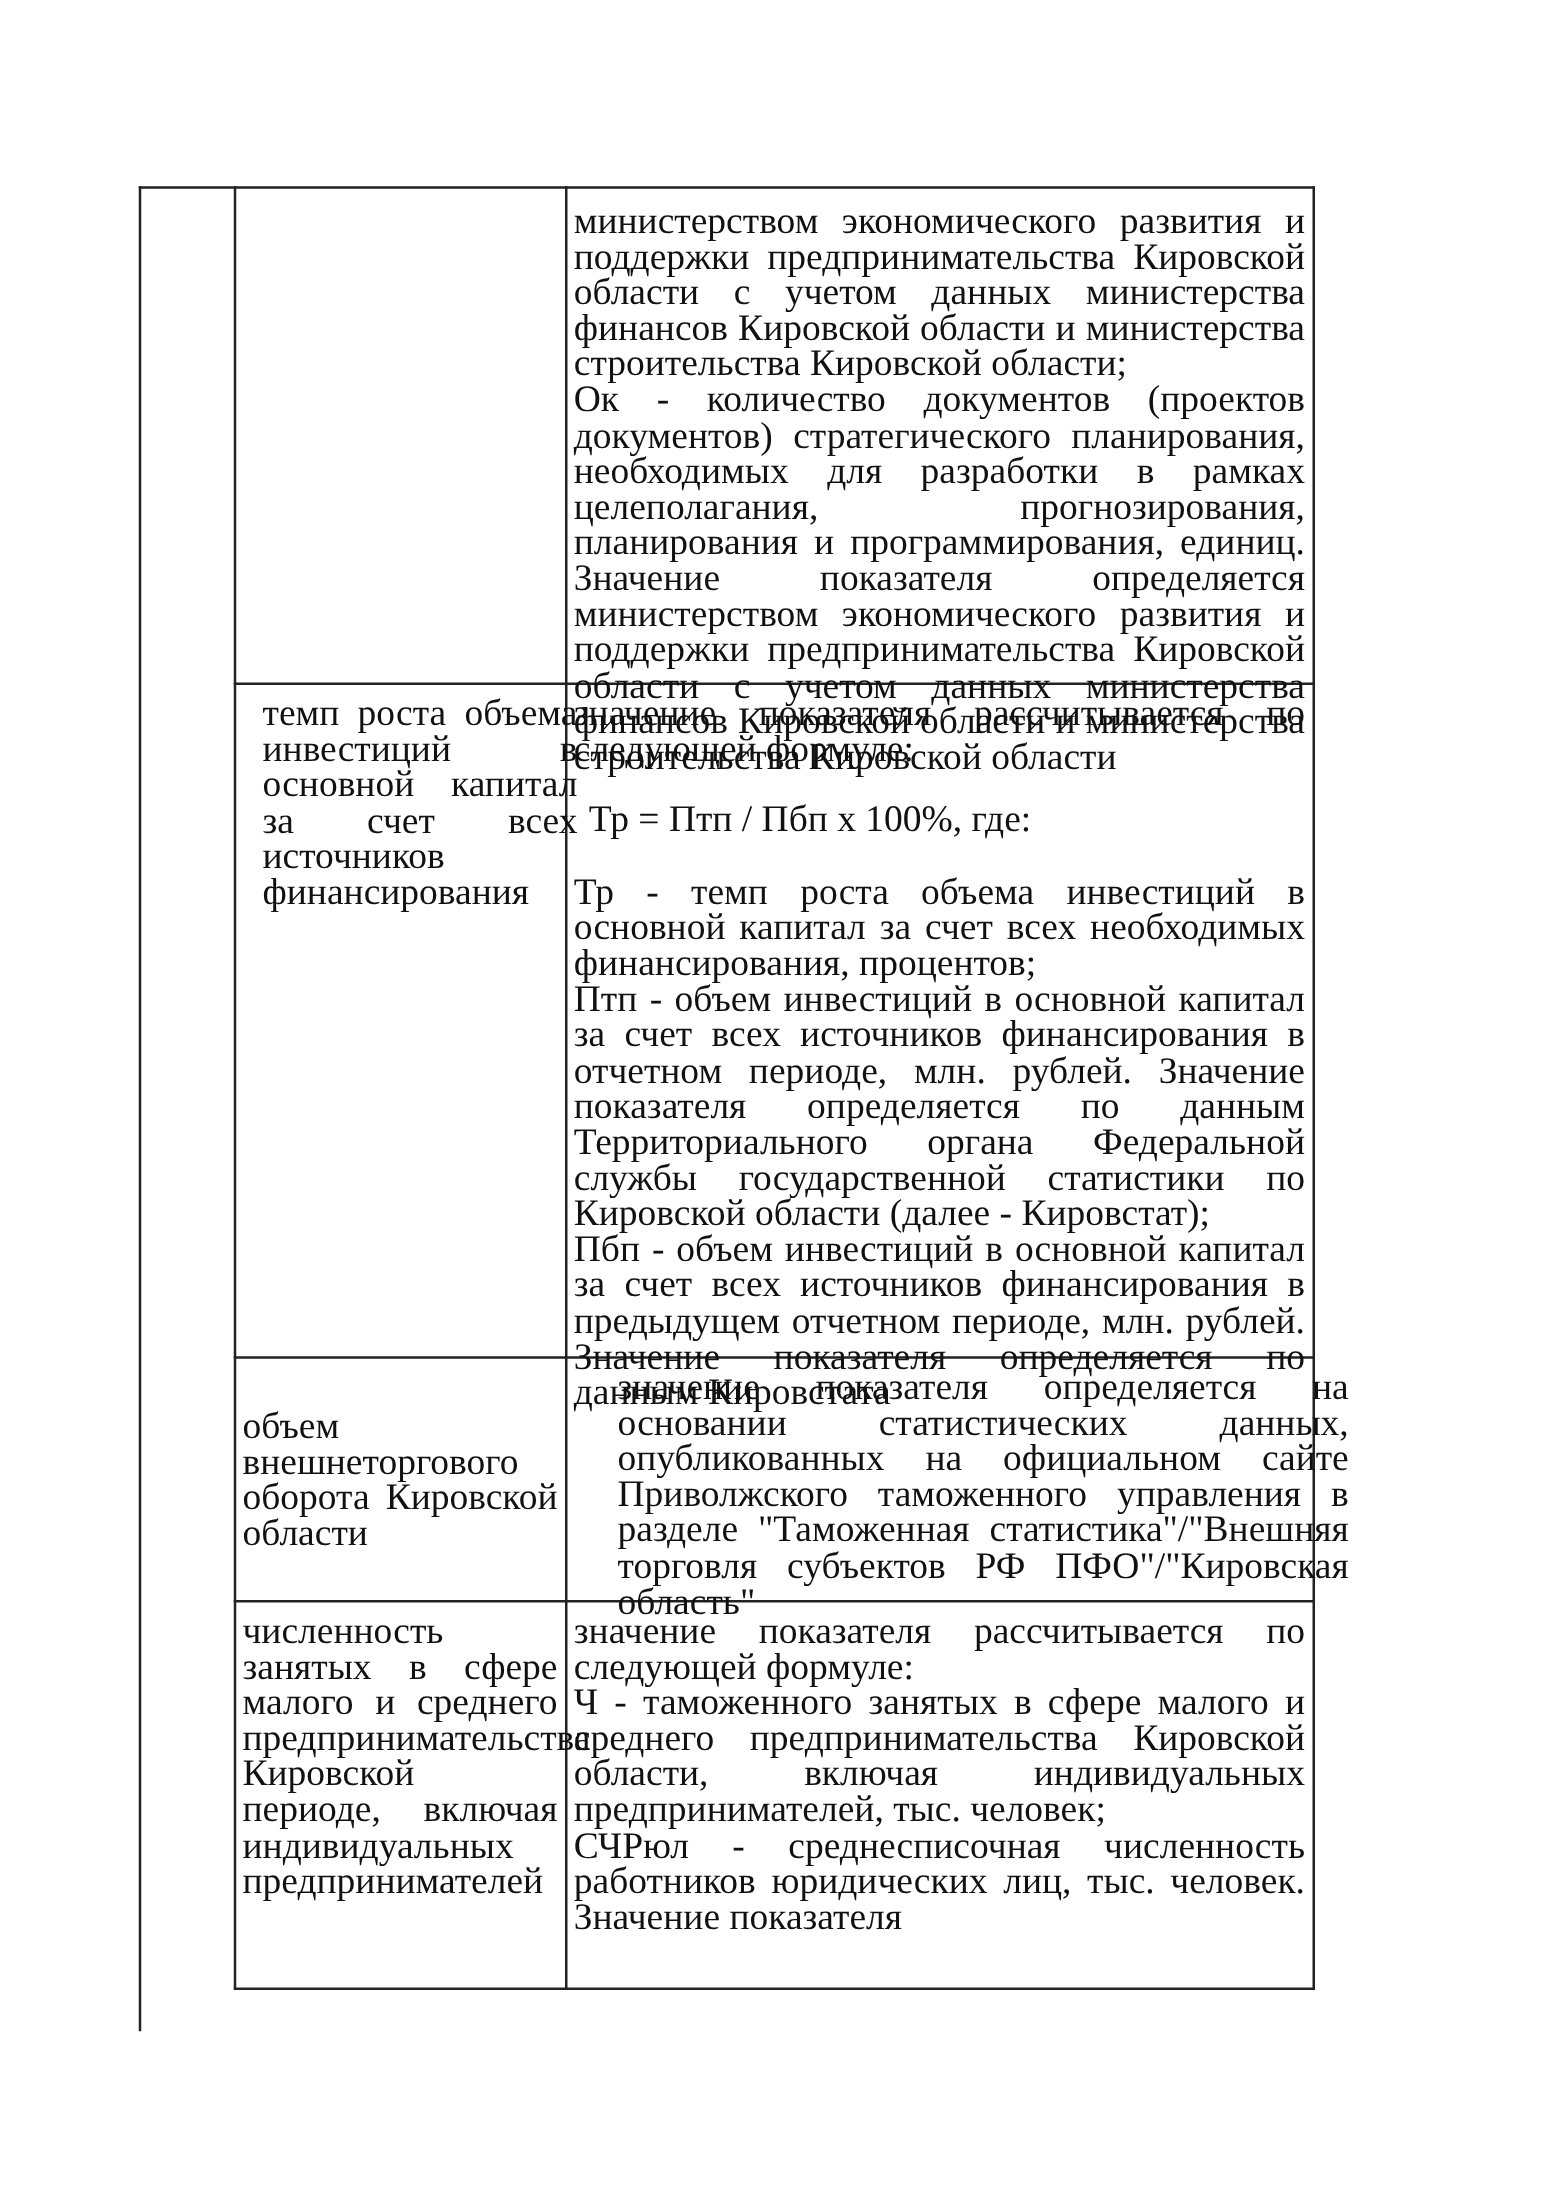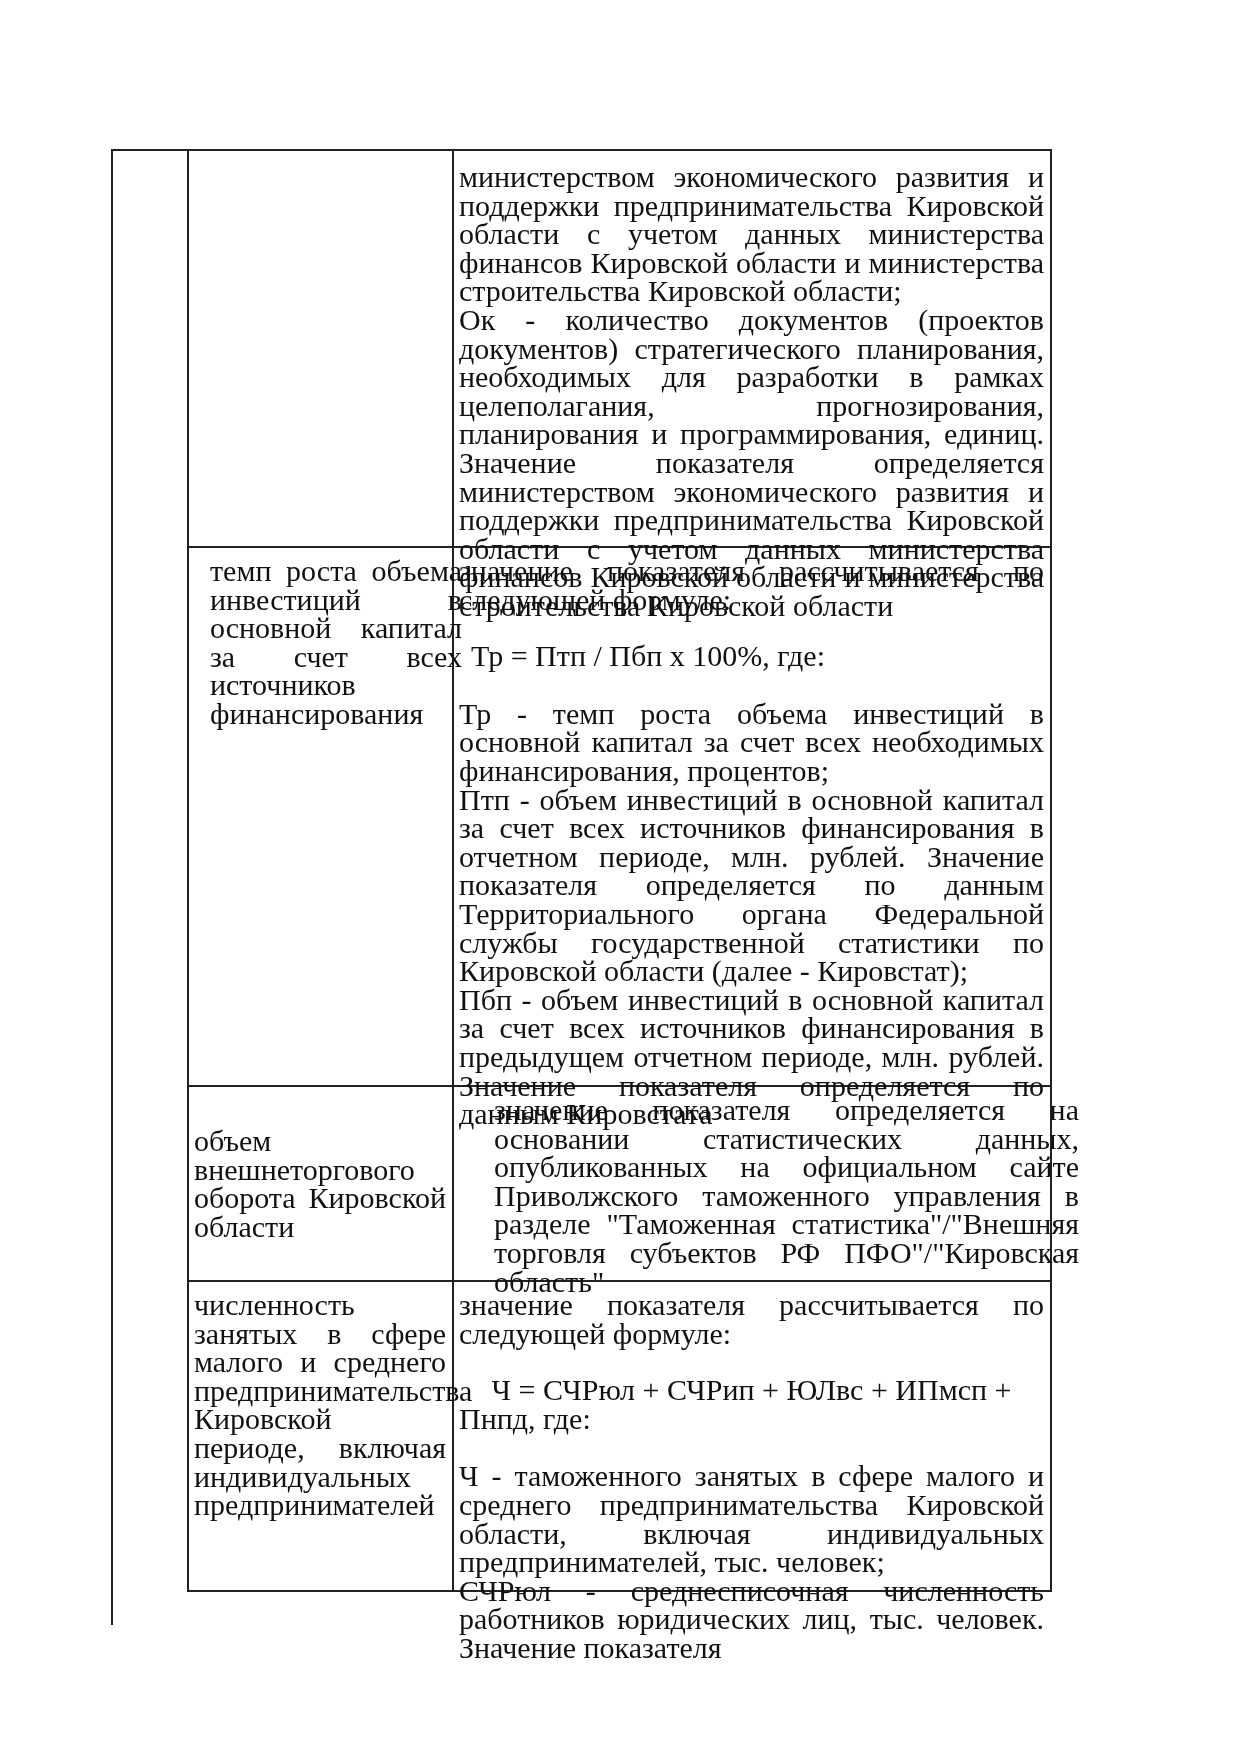--- a/index.html
+++ b/index.html
@@ -50,18 +50,17 @@
   </div>
   <div class="cell just" style="left:459px; top:1096px; width:585px;margin-left:35px;">
     <span class="line">значение показателя определяется на основании статистических данных, опубликованных на официальном сайте Приволжского таможенного управления в разделе "Таможенная статистика"/"Внешняя торговля субъектов РФ ПФО"/"Кировская область"</span>
   </div>
 
   <div class="cell just" style="left:194px; top:1291px; width:252px;">
     <span>численность занятых в сфере малого и среднего предпринимательства Кировской периоде, включая индивидуальных предпринимателей</span>
   </div>
   <div class="cell just" style="left:459px; top:1291px; width:585px;">
     <span class="line">значение показателя рассчитывается по следующей формуле:</span>
-    <span class="line center" style="margin:28px 0 29px 0;">Ч = СЧРюл + СЧРип + ЮЛвс + ИПмсп + Пнпд, где:</span>
     <span class="line">Ч - таможенного занятых в сфере малого и среднего предпринимательства Кировской области, включая индивидуальных предпринимателей, тыс. человек;</span>
     <span class="line">СЧРюл - среднесписочная численность работников юридических лиц, тыс. человек. Значение показателя</span>
   </div>
 
 </div>
 
 </body></html>

